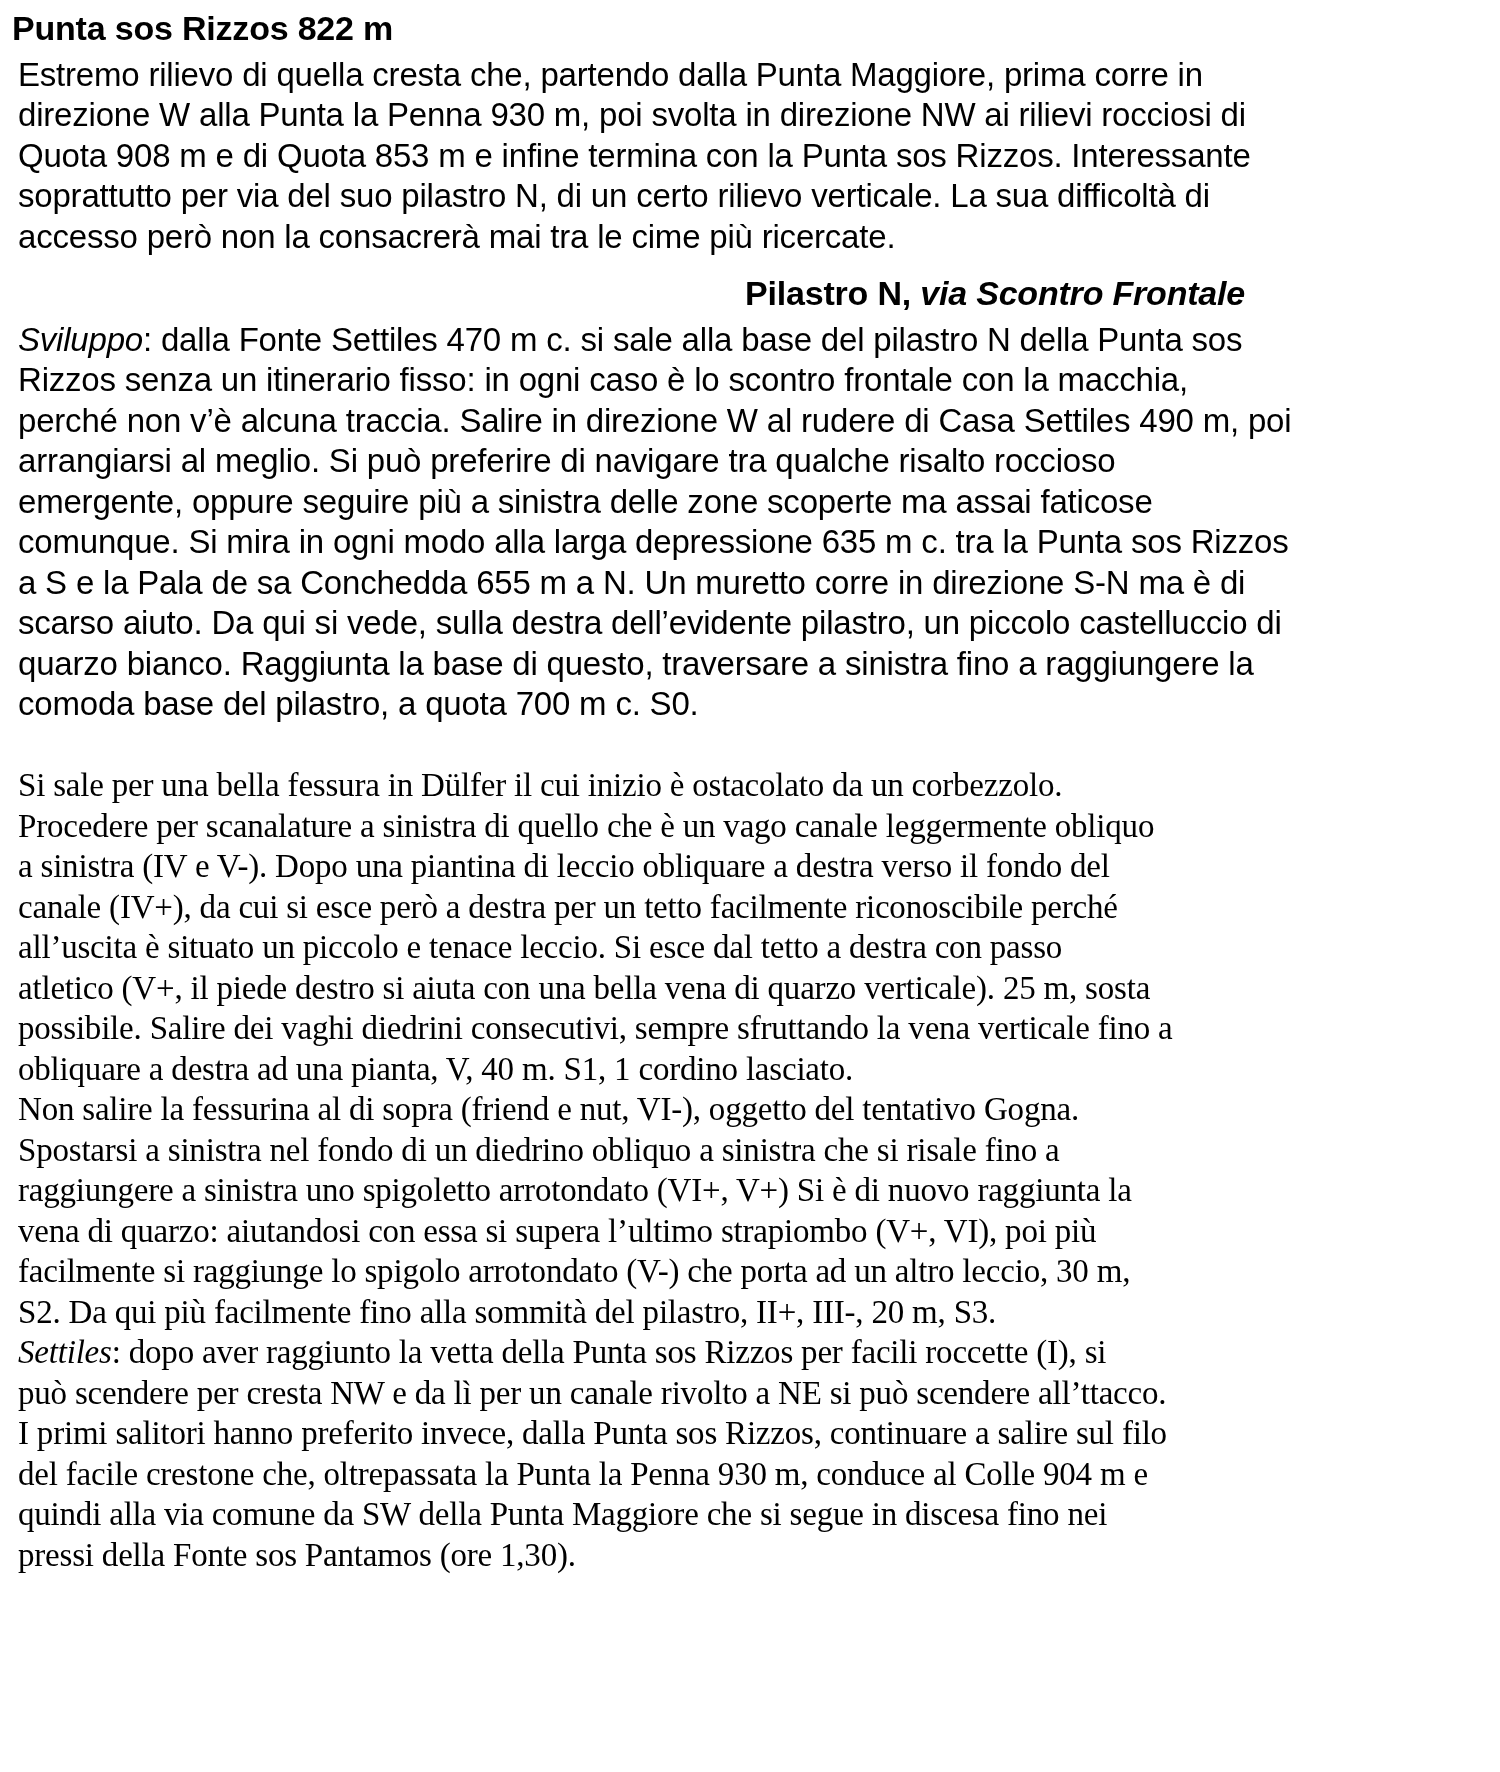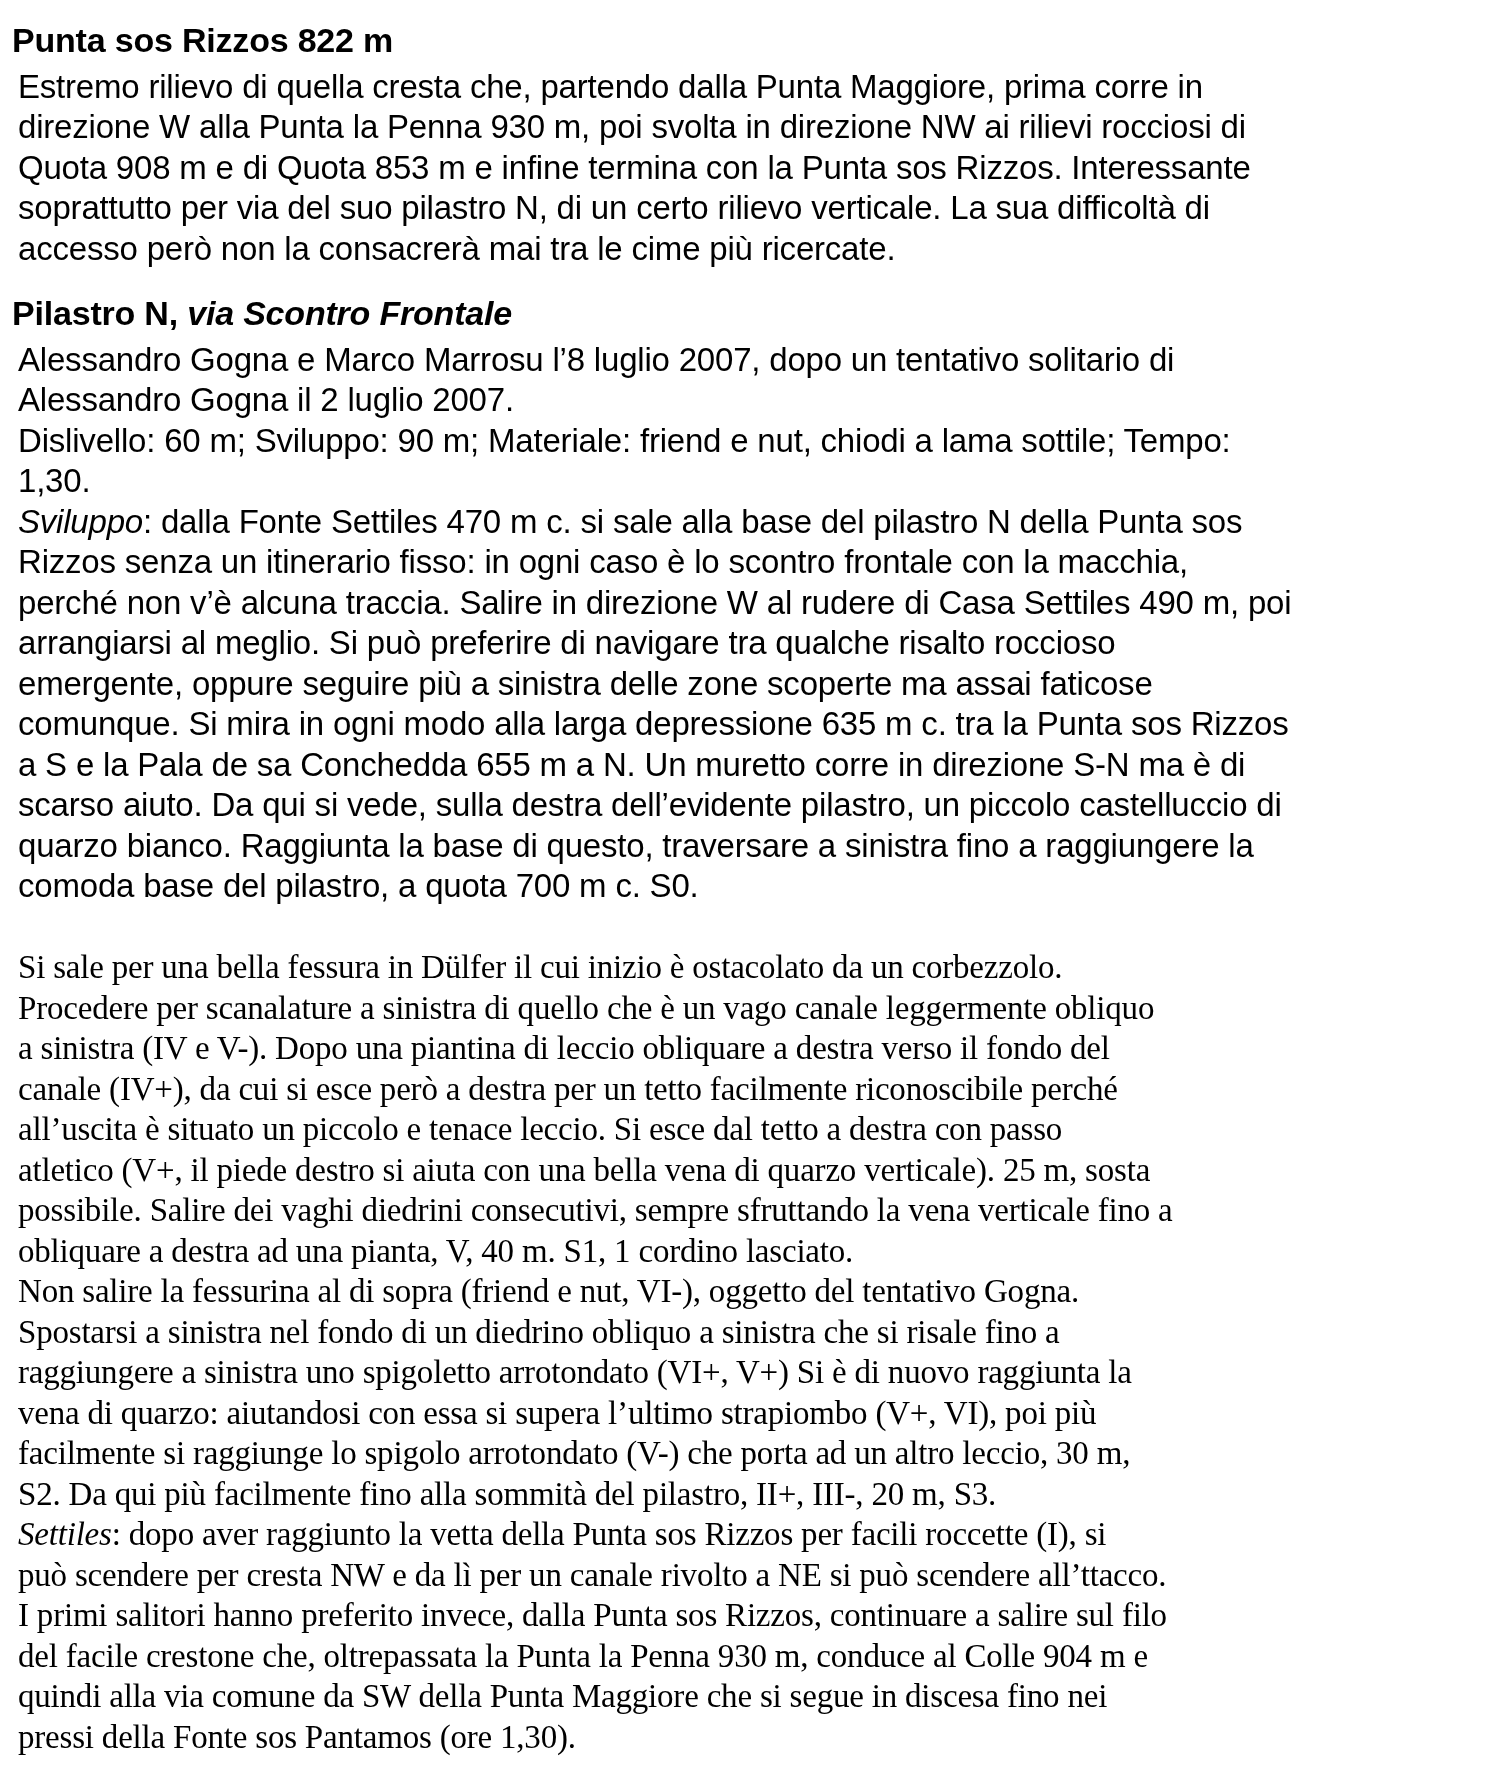--- a/index.html
+++ b/index.html
@@ -10,34 +10,35 @@
   body {
     width: 1500px;
     height: 1772px;
     overflow: hidden;
     font-family: "Liberation Sans", "DejaVu Sans", sans-serif;
     color: #000000;
   }
   .page {
     box-sizing: border-box;
     width: 1249px;
-    padding: 20px 4px 0 12px;
+    padding: 8px 4px 0 12px;
     font-size: 33px;
     line-height: 40.5px;
     letter-spacing: -0.2px;
   }
   h1, h2 {
     margin: 0;
     font-size: 34px;
     line-height: 40.5px;
     font-weight: 700;
     white-space: pre;
   }
   h2 {
-    margin-top: 24px; 
+    margin-top: 16px; 
+    text-align: right;
   }
   p.body {
     margin: 6px;
     white-space: pre; 
   }
   p.body.spaced {
     margin-top: 40.5px; 
     font-family: Liberation Serif, serif;
   }
   .it {
@@ -52,25 +53,21 @@
   <h1>Punta sos Rizzos 822 m</h1>
 
   <p class="body">Estremo rilievo di quella cresta che, partendo dalla Punta Maggiore, prima corre in
 direzione W alla Punta la Penna 930 m, poi svolta in direzione NW ai rilievi rocciosi di
 Quota 908 m e di Quota 853 m e infine termina con la Punta sos Rizzos. Interessante
 soprattutto per via del suo pilastro N, di un certo rilievo verticale. La sua difficoltà di
 accesso però non la consacrerà mai tra le cime più ricercate.</p>
 
   <h2><span>Pilastro N, </span><span class="it">via Scontro Frontale</span></h2>
 
-  <p class="body"><span>Alessandro Gogna e Marco Marrosu l’8 luglio 2007, dopo un tentativo solitario di
-Alessandro Gogna il 2 luglio 2007.
-Dislivello: 60 m; Sviluppo: 90 m; Materiale: friend e nut, chiodi a lama sottile; Tempo:
-1,30.
-</span><span class="it">Sviluppo</span><span>: dalla Fonte Settiles 470 m c. si sale alla base del pilastro N della Punta sos
+  <p class="body"><span class="it">Sviluppo</span><span>: dalla Fonte Settiles 470 m c. si sale alla base del pilastro N della Punta sos
 Rizzos senza un itinerario fisso: in ogni caso è lo scontro frontale con la macchia,
 perché non v’è alcuna traccia. Salire in direzione W al rudere di Casa Settiles 490 m, poi
 arrangiarsi al meglio. Si può preferire di navigare tra qualche risalto roccioso
 emergente, oppure seguire più a sinistra delle zone scoperte ma assai faticose
 comunque. Si mira in ogni modo alla larga depressione 635 m c. tra la Punta sos Rizzos
 a S e la Pala de sa Conchedda 655 m a N. Un muretto corre in direzione S-N ma è di
 scarso aiuto. Da qui si vede, sulla destra dell’evidente pilastro, un piccolo castelluccio di
 quarzo bianco. Raggiunta la base di questo, traversare a sinistra fino a raggiungere la
 comoda base del pilastro, a quota 700 m c. S0.</span></p>
 

